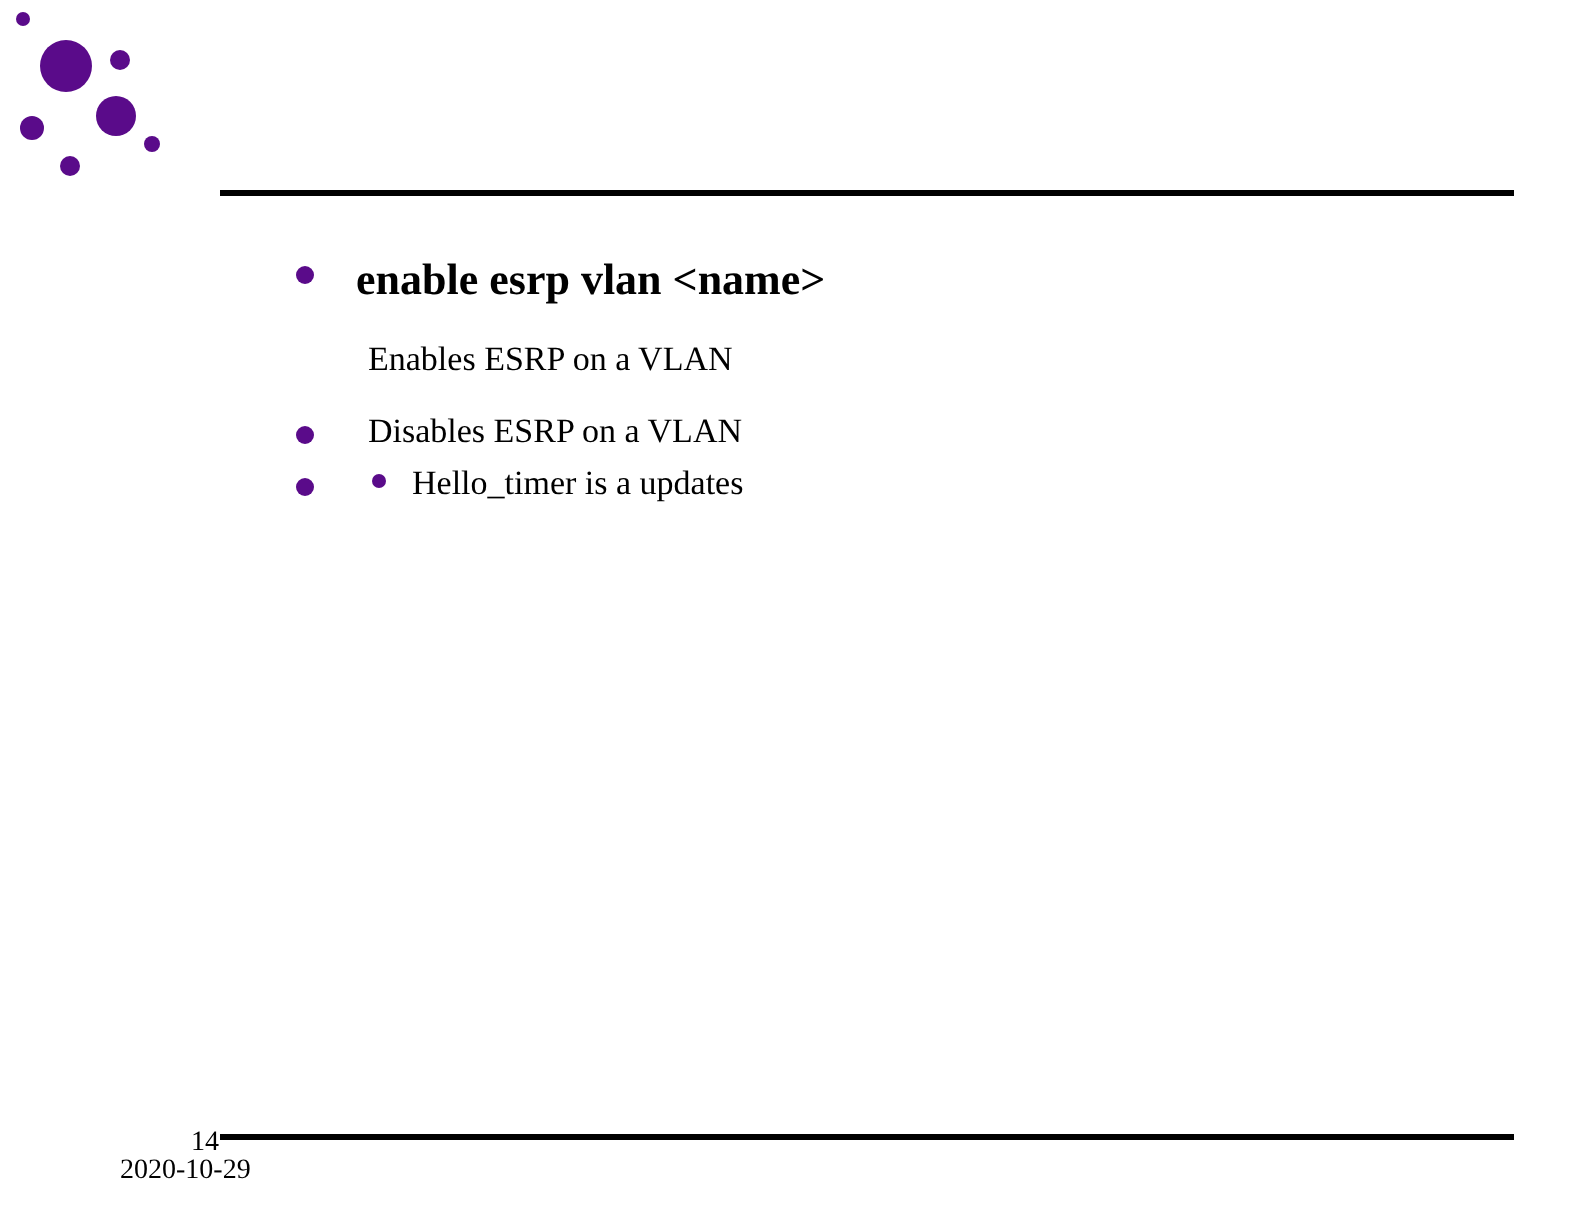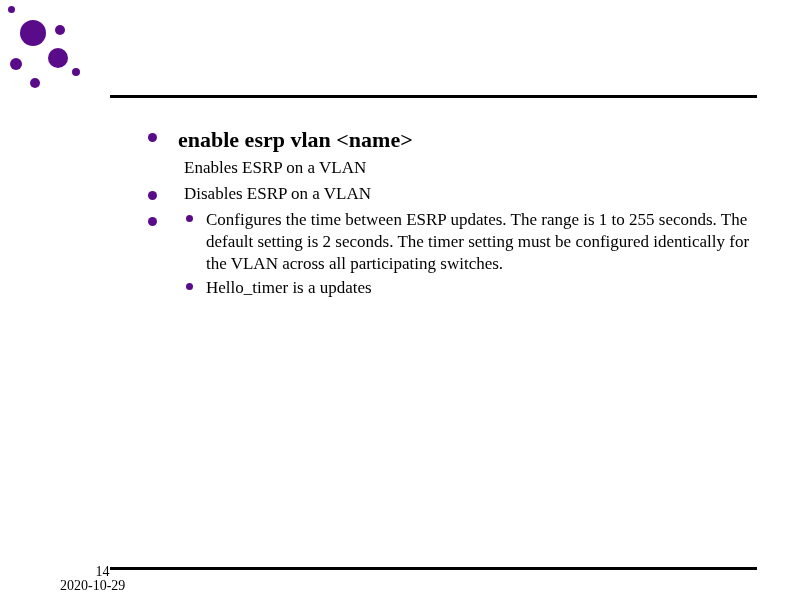--- a/index.html
+++ b/index.html
@@ -81,21 +81,21 @@
     font-weight: bold;
     font-size: 22px;
     color: #000;
     line-height: 1.35;
     margin-top: 13px;
   }
   .desc {
     font-size: 17px;
     color: #000;
     line-height: 1.3;
-    margin-top: 2px;
+    margin-top: 14px;
     margin-bottom: 4px;
     padding-left: 6px;
   }
   .desc-indent {
     padding-left: 2px;
   }
   .sub {
     position: relative;
     padding-left: 28px;
     font-size: 17px;
@@ -139,24 +139,20 @@
   <div class="item">
     <span class="bullet-l1"></span>
     <div class="desc">Disables ESRP on a VLAN</div>
   </div>
 
 
   <div class="item">
     <span class="bullet-l1"></span>
     <div class="sub">
       <span class="bullet-l2"></span>
-      <span>Configures the time between ESRP updates. The range is 1 to 255 seconds. The default setting is 2 seconds. The timer setting must be configured identically for the VLAN across all participating switches.</span>
-    </div>
-    <div class="sub">
-      <span class="bullet-l2"></span>
       <span>Hello_timer is a updates</span>
     </div>
   </div>
 
 
 </div>
 
 <div class="rule-bot"></div>
 <div class="slide-num">14</div>
 <div class="date">2020-10-29</div>

